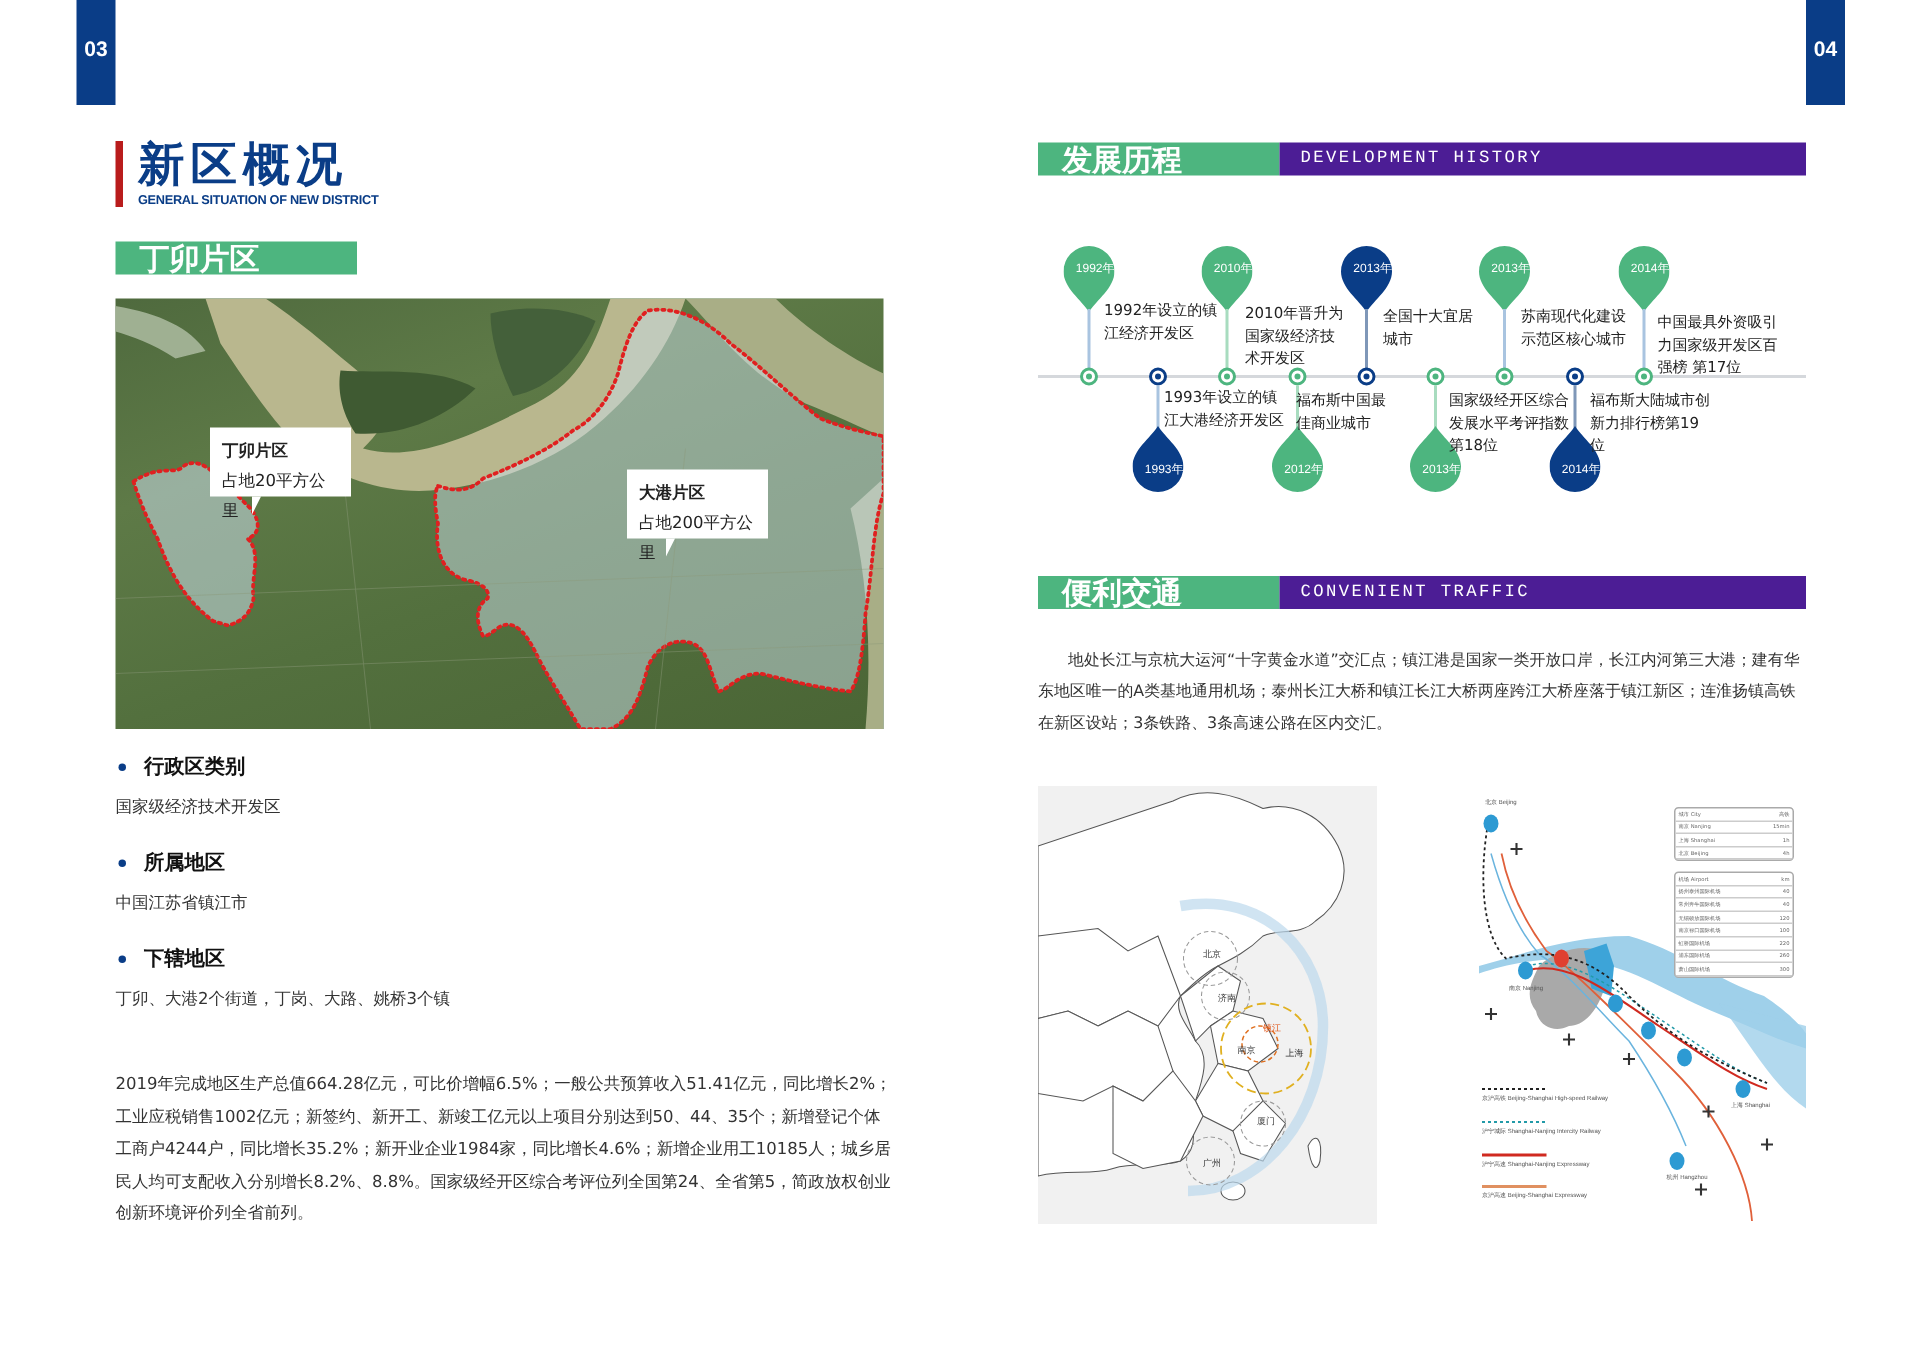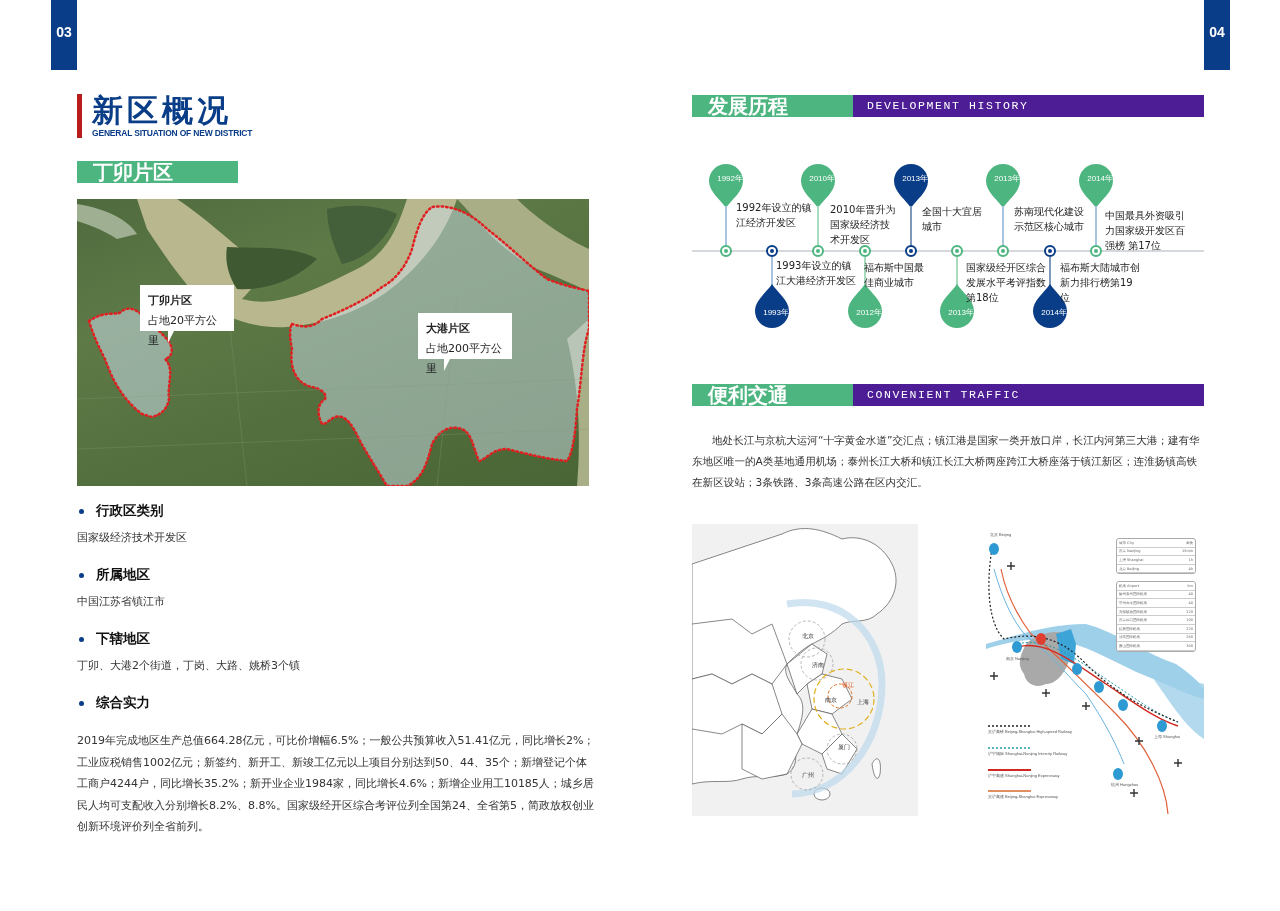--- a/index.html
+++ b/index.html
@@ -130,24 +130,20 @@
   <p>中国江苏省镇江市</p>
 </div>
 <div class="info info3">
   <h3>
       <span class="dot"></span>
       <span>下辖地区</span>
     </h3>
   <p>丁卯、大港2个街道，丁岗、大路、姚桥3个镇</p>
 </div>
 <div class="info info4">
-  <h3>
-      <span class="dot"></span>
-      <span>综合实力</span>
-    </h3>
   <p>2019年完成地区生产总值664.28亿元，可比价增幅6.5%；一般公共预算收入51.41亿元，同比增长2%；工业应税销售1002亿元；新签约、新开工、新竣工亿元以上项目分别达到50、44、35个；新增登记个体工商户4244户，同比增长35.2%；新开业企业1984家，同比增长4.6%；新增企业用工10185人；城乡居民人均可支配收入分别增长8.2%、8.8%。国家级经开区综合考评位列全国第24、全省第5，简政放权创业创新环境评价列全省前列。</p>
 </div>
 
 <div class="section-bar bar-dev">
   <div class="cn">发展历程</div>
   <div class="en">DEVELOPMENT HISTORY</div>
 </div>
 
 <div class="timeline">
   <div class="tl-axis"></div>

